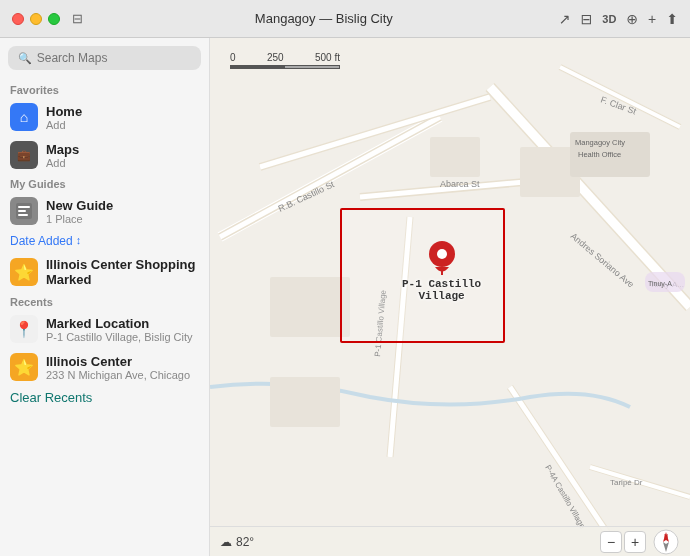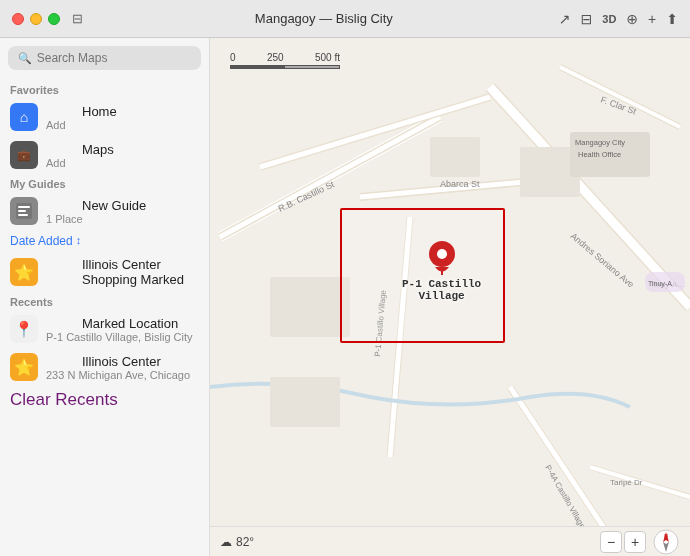--- a/index.html
+++ b/index.html
@@ -131,44 +131,43 @@
       border-radius: 6px;
     }
 
     .item-text {
       display: flex;
       flex-direction: column;
     }
     .item-name {
       font-size: 13px;
       color: #222;
-      font-weight: 400;
-      margin-left: 36px;
+      font-weight: 700;
     }
     .item-sub {
       font-size: 11px;
       color: #888;
     }
 
     .date-sort {
       padding: 4px 10px;
       display: flex;
       align-items: flex-start;
       gap: 3px;
     }
     .date-sort-label {
       font-size: 12px;
       color: #3478f6;
       cursor: pointer;
     }
 
     .clear-recents {
       padding: 4px 10px;
-      font-size: 17px;
-      color: #701a75;
+      font-size: 13px;
+      color: #0f766e;
       cursor: pointer;
     }
 
     
     .map-area {
       flex: 1;
       position: relative;
       overflow: hidden;
       background: #f2efe9;
     }

